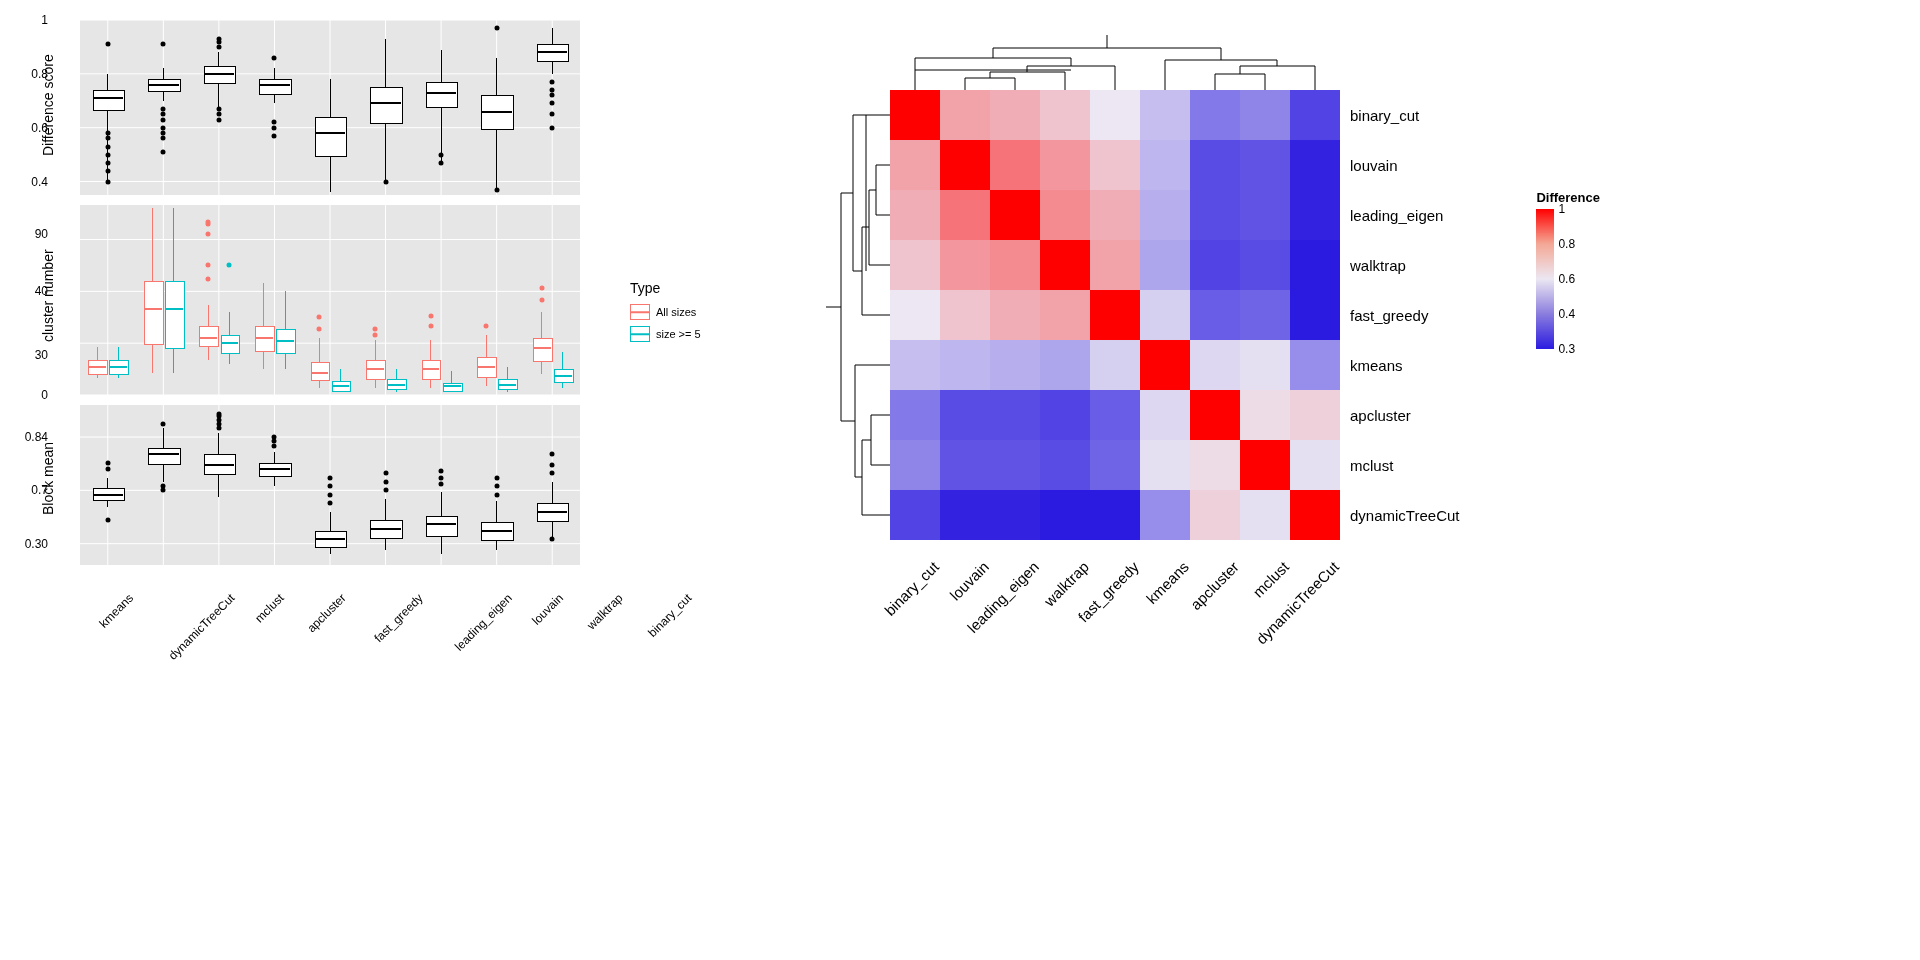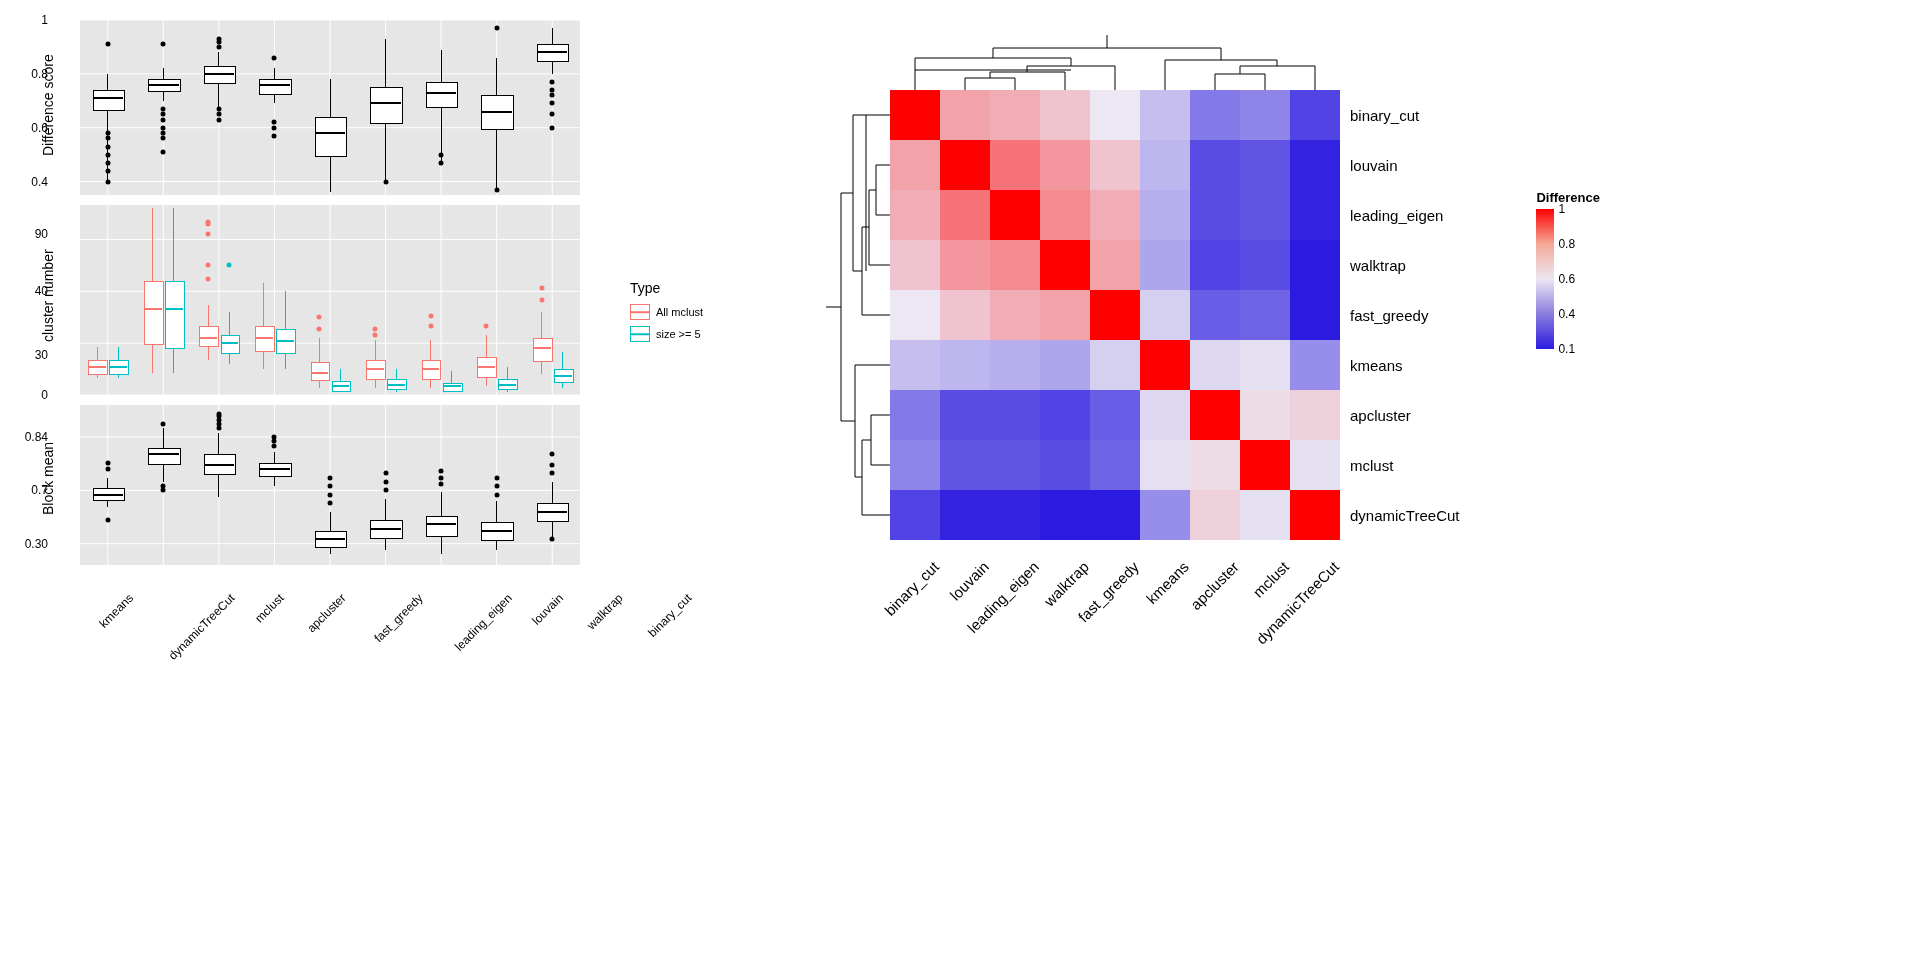--- a/index.html
+++ b/index.html
@@ -387,21 +387,21 @@
       <span>louvain</span>
       <span>walktrap</span>
       <span>binary_cut</span>
     </div>
 </div>
 
 <div class="mid-legend">
   <div class="legend-title">Type</div>
   <div class="legend-item">
     <span class="legend-swatch red"></span>
-    <span>All mclust</span>
+    <span>All sizes</span>
   </div>
   <div class="legend-item">
     <span class="legend-swatch teal"></span>
     <span>size &gt;= 5</span>
   </div>
 </div>
 
 <div class="right-col">
   <svg class="dendro" style="left:90px; top:10px;" width="450" height="60">
     <g>
@@ -576,17 +576,17 @@
 
   <div class="conc-legend">
     <div class="conc-title">Difference</div>
     <div style="position:relative;">
       <div class="conc-bar"></div>
       <div class="conc-ticks">
         <div style="top:0%">1</div>
         <div style="top:25%">0.8</div>
         <div style="top:50%">0.6</div>
         <div style="top:75%">0.4</div>
-        <div style="top:100%">0.1</div>
+        <div style="top:100%">0.3</div>
       </div>
     </div>
   </div>
 </div>
 
 </body></html>

